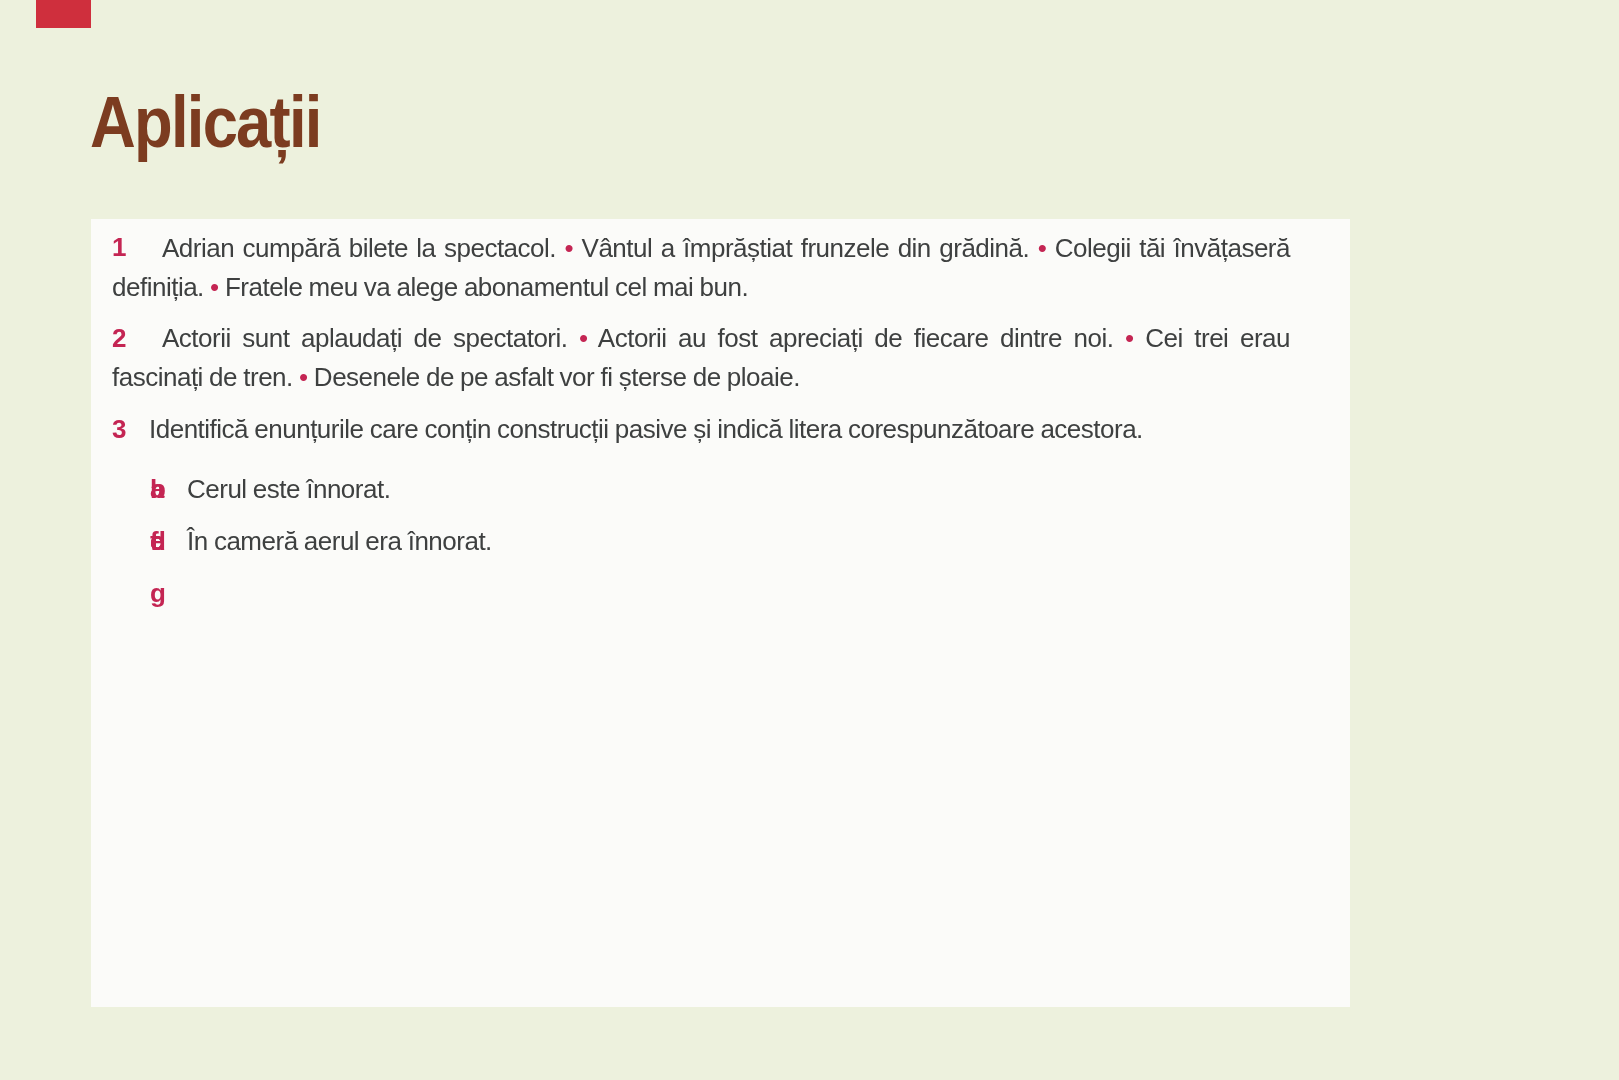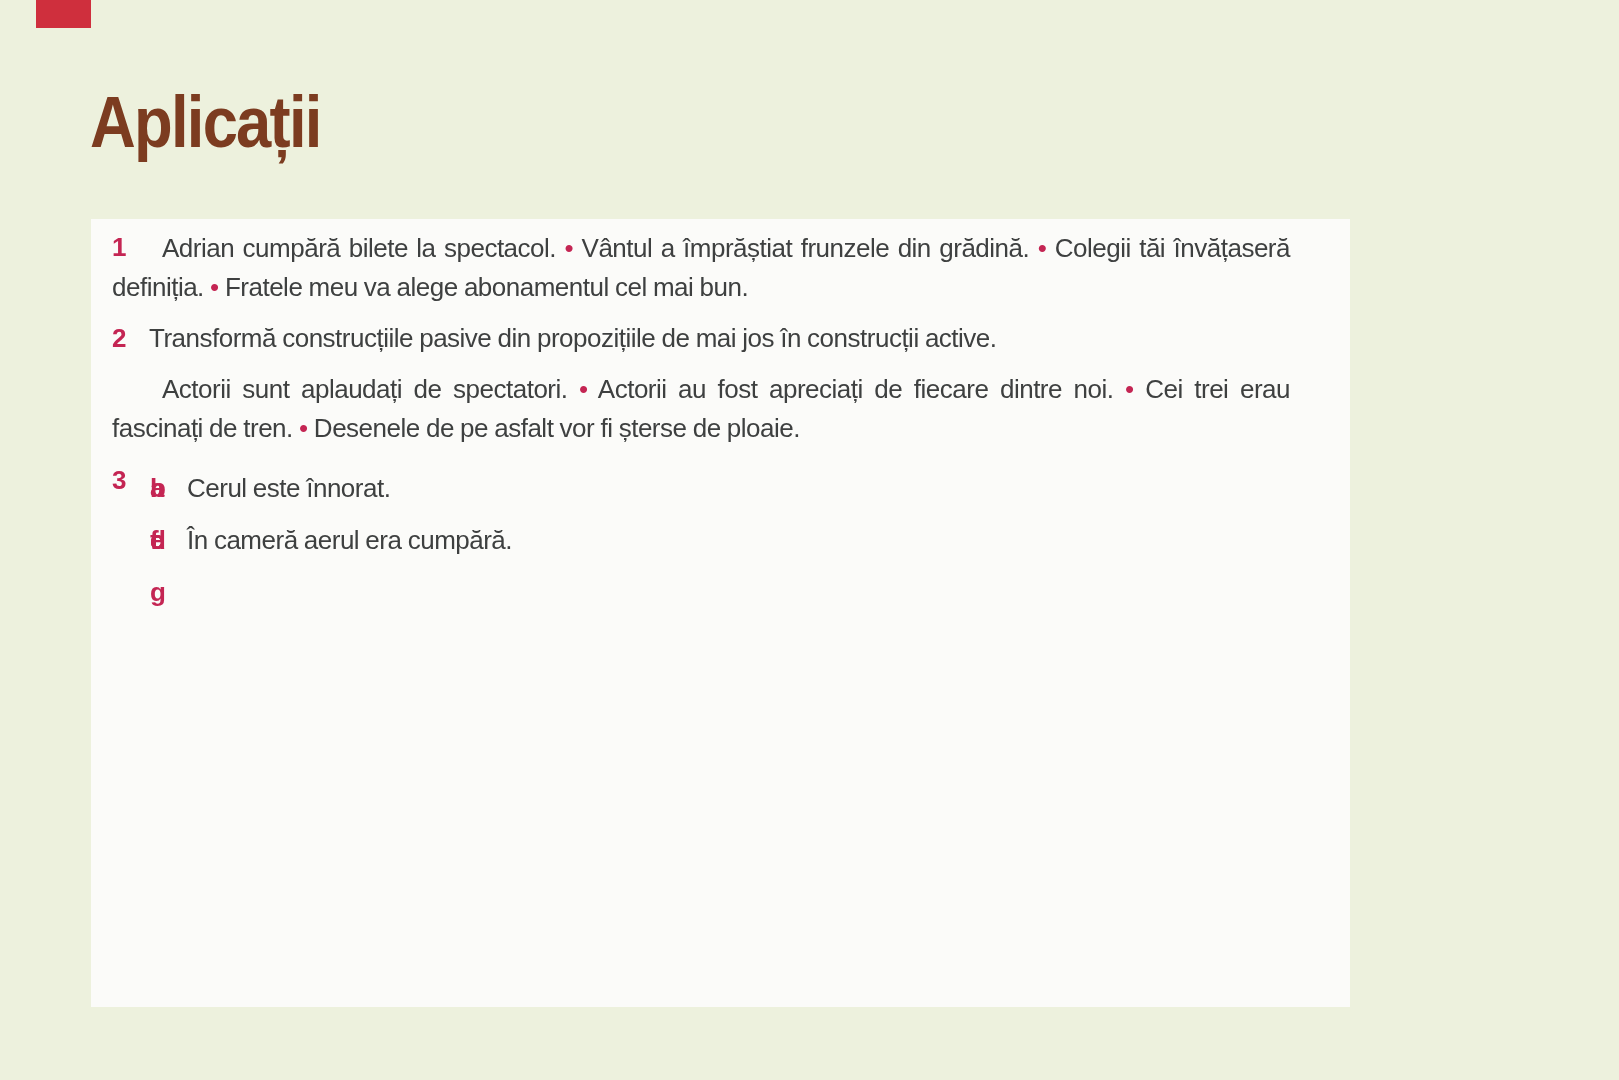--- a/index.html
+++ b/index.html
@@ -61,35 +61,35 @@
     <span class="bullet">•</span>
     <span>Vântul a împrăștiat frunzele din grădină.</span>
     <span class="bullet">•</span>
     <span>Colegii tăi învățaseră definiția.</span>
     <span class="bullet">•</span>
     <span>Fratele meu va alege abonamentul cel mai bun.</span>
   </p>
 
   <div class="item item-2">
     <span class="num">2</span>
-    <span>Transformă construcțiile pasive din propozițiile de mai jos în construcții active.</span>
   </div>
 
   <p class="example example-2">
     <span>Actorii sunt aplaudați de spectatori.</span>
     <span class="bullet">•</span>
     <span>Actorii au fost apreciați de fiecare dintre noi.</span>
     <span class="bullet">•</span>
     <span>Cei trei erau fascinați de tren.</span>
     <span class="bullet">•</span>
     <span>Desenele de pe asfalt vor fi șterse de ploaie.</span>
   </p>
 
   <div class="item item-3">
     <span class="num">3</span>
+    <span>Identifică enunțurile care conțin construcții pasive și indică litera corespunzătoare acestora.</span>
   </div>
 
   <div class="options">
     <div class="option">
       <span class="letter">a</span>
     </div>
     <div class="option">
       <span class="letter">b</span>
       <span>Cerul este înnorat.</span>
     </div>
@@ -97,20 +97,20 @@
       <span class="letter">c</span>
     </div>
     <div class="option">
       <span class="letter">d</span>
     </div>
     <div class="option">
       <span class="letter">e</span>
     </div>
     <div class="option">
       <span class="letter">f</span>
-      <span>În cameră aerul era cumpără.</span>
+      <span>În cameră aerul era înnorat.</span>
     </div>
     <div class="option">
       <span class="letter">g</span>
     </div>
   </div>
 
 </section>
 
 </body></html>

